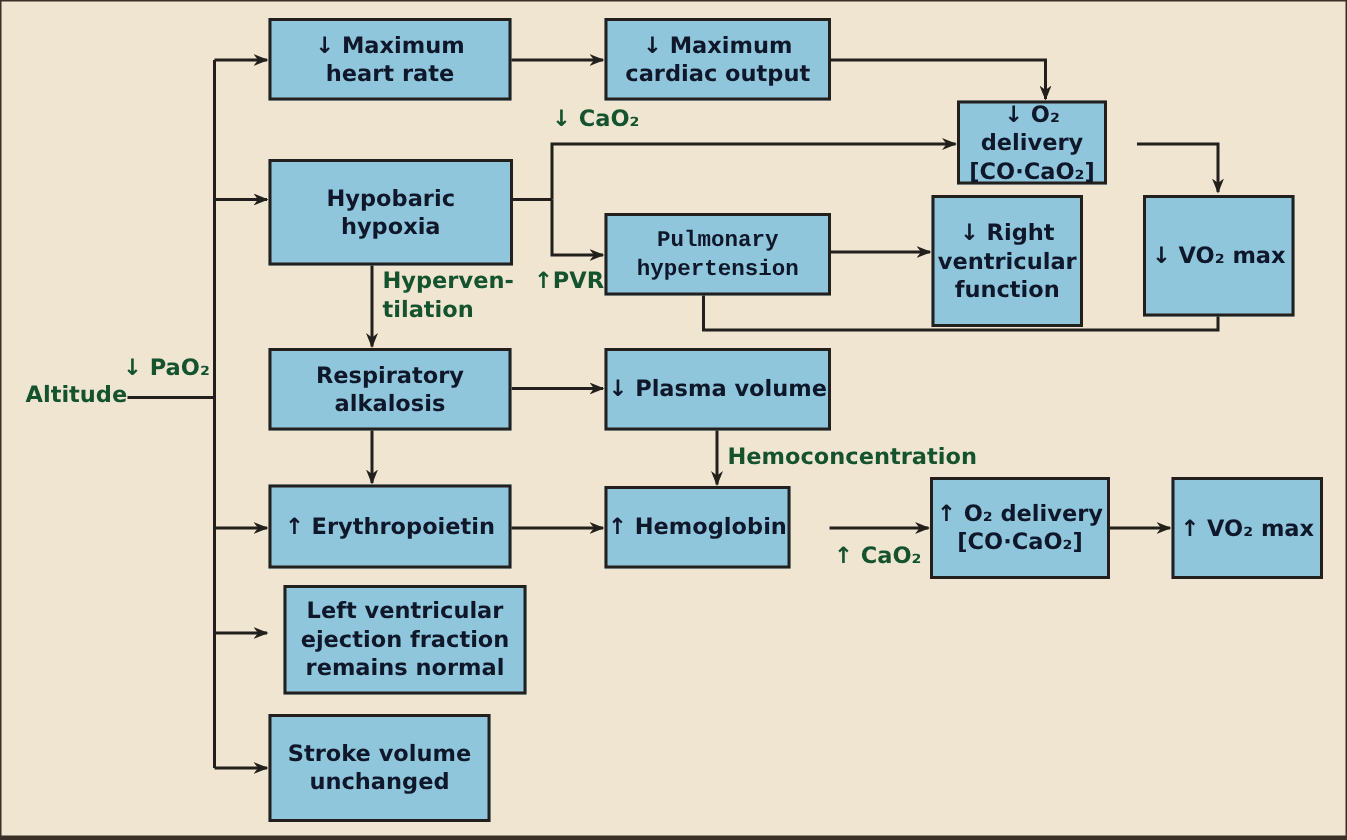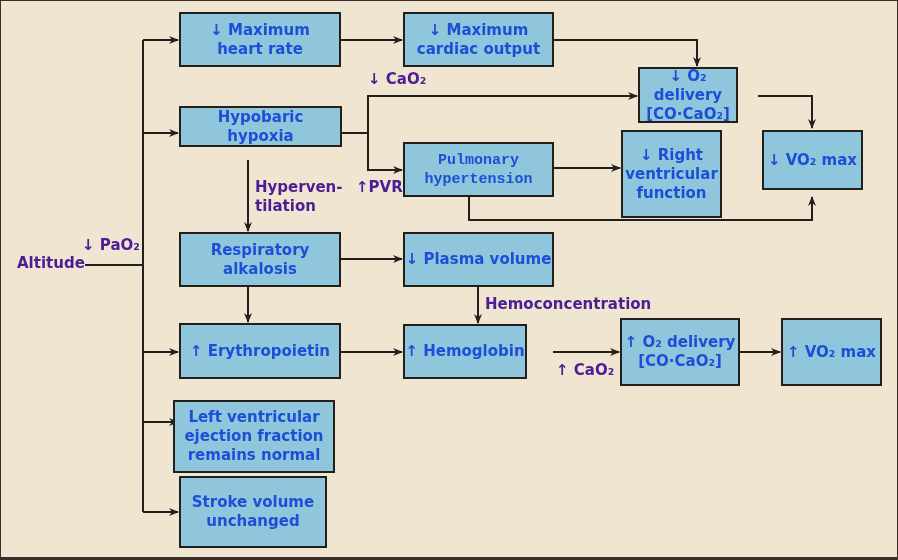--- a/index.html
+++ b/index.html
@@ -1,20 +1,20 @@
 <!DOCTYPE html>
 <html><head>
 <meta charset="utf-8">
 <style>
   html, body { margin: 0; padding: 0; }
   body { width: 898px; height: 560px; background: #efe6d2; font-family: "DejaVu Sans", sans-serif; overflow: hidden; position: relative; }
   #frame { position: absolute; left: 0; top: 0; width: 896px; height: 556px; border: 1px solid #3a3027; border-bottom: 3px solid #3a3027; background: #efe5d1; }
   svg#lines { position: absolute; left: 0; top: 0; }
-  .box { position: absolute; background: #8fc6dc; border: 2px solid #231f1c; box-sizing: border-box; display: flex; align-items: center; justify-content: center; text-align: center; color: #1d4ed8; font-weight: bold; font-size: 15px; line-height: 19px; white-space: pre-line; }
-  .lbl { position: absolute; color: #4c1d95; font-weight: bold; font-size: 15px; line-height: 19px; white-space: pre-line; }
+  .box { position: absolute; background: #8fc6dc; border: 2px solid #231f1c; box-sizing: border-box; display: flex; align-items: center; justify-content: center; text-align: center; color: #0f172a; font-weight: bold; font-size: 15px; line-height: 19px; white-space: pre-line; }
+  .lbl { position: absolute; color: #14532d; font-weight: bold; font-size: 15px; line-height: 19px; white-space: pre-line; }
 </style>
 </head>
 <body>
 
 <div id="frame"></div>
 
 <svg id="lines" width="898" height="560">
   <defs>
     <marker id="ah" markerWidth="10" markerHeight="8" refX="9" refY="4" orient="auto" markerUnits="userSpaceOnUse">
       <path d="M0,0 L10,4 L0,8 L3,4 Z" fill="#231f1c"></path>
@@ -50,41 +50,41 @@
 <div class="lbl" style="left:82px;top:236px;">↓ PaO₂</div>
 
 <div class="box" style="left:179px;top:12px;width:162px;height:55px;">↓ Maximum
 heart rate</div>
 <div class="box" style="left:403px;top:12px;width:151px;height:55px;">↓ Maximum
 cardiac output</div>
 <div class="lbl" style="left:368px;top:70px;">↓ CaO₂</div>
 <div class="box" style="left:638px;top:67px;width:100px;height:56px;">↓ O₂ delivery
 [CO·CaO₂]</div>
 
-<div class="box" style="left:179px;top:106px;width:163px;height:41px;">Hypobaric
+<div class="box" style="left:179px;top:106px;width:163px;height:71px;">Hypobaric
 hypoxia</div>
 <div class="box" style="left:403px;top:142px;width:151px;height:55px;font-family:Liberation Mono, monospace;">Pulmonary
 hypertension</div>
 <div class="lbl" style="left:356px;top:178px;">↑PVR</div>
 <div class="box" style="left:621px;top:130px;width:101px;height:88px;">↓ Right
 ventricular
 function</div>
-<div class="box" style="left:762px;top:130px;width:101px;height:60px;">↓ VO₂ max</div>
+<div class="box" style="left:762px;top:130px;width:101px;height:81px;">↓ VO₂ max</div>
 
 <div class="lbl" style="left:255px;top:178px;">Hyperven-
 tilation</div>
 <div class="box" style="left:179px;top:232px;width:162px;height:55px;">Respiratory
 alkalosis</div>
 <div class="box" style="left:403px;top:232px;width:151px;height:55px;">↓ Plasma volume</div>
 <div class="lbl" style="left:485px;top:295px;">Hemoconcentration</div>
 
 <div class="box" style="left:179px;top:323px;width:162px;height:56px;">↑ Erythropoietin</div>
 <div class="box" style="left:403px;top:324px;width:124px;height:55px;">↑ Hemoglobin</div>
 <div class="lbl" style="left:556px;top:361px;">↑ CaO₂</div>
 <div class="box" style="left:620px;top:318px;width:120px;height:68px;">↑ O₂ delivery
 [CO·CaO₂]</div>
 <div class="box" style="left:781px;top:318px;width:101px;height:68px;">↑ VO₂ max</div>
 
-<div class="box" style="left:173px;top:390px;width:162px;height:73px;margin-top:10px;">Left ventricular
+<div class="box" style="left:189px;top:390px;width:162px;height:73px;">Left ventricular
 ejection fraction
 remains normal</div>
 <div class="box" style="left:179px;top:476px;width:148px;height:72px;">Stroke volume
 unchanged</div>
 
 </body></html>

